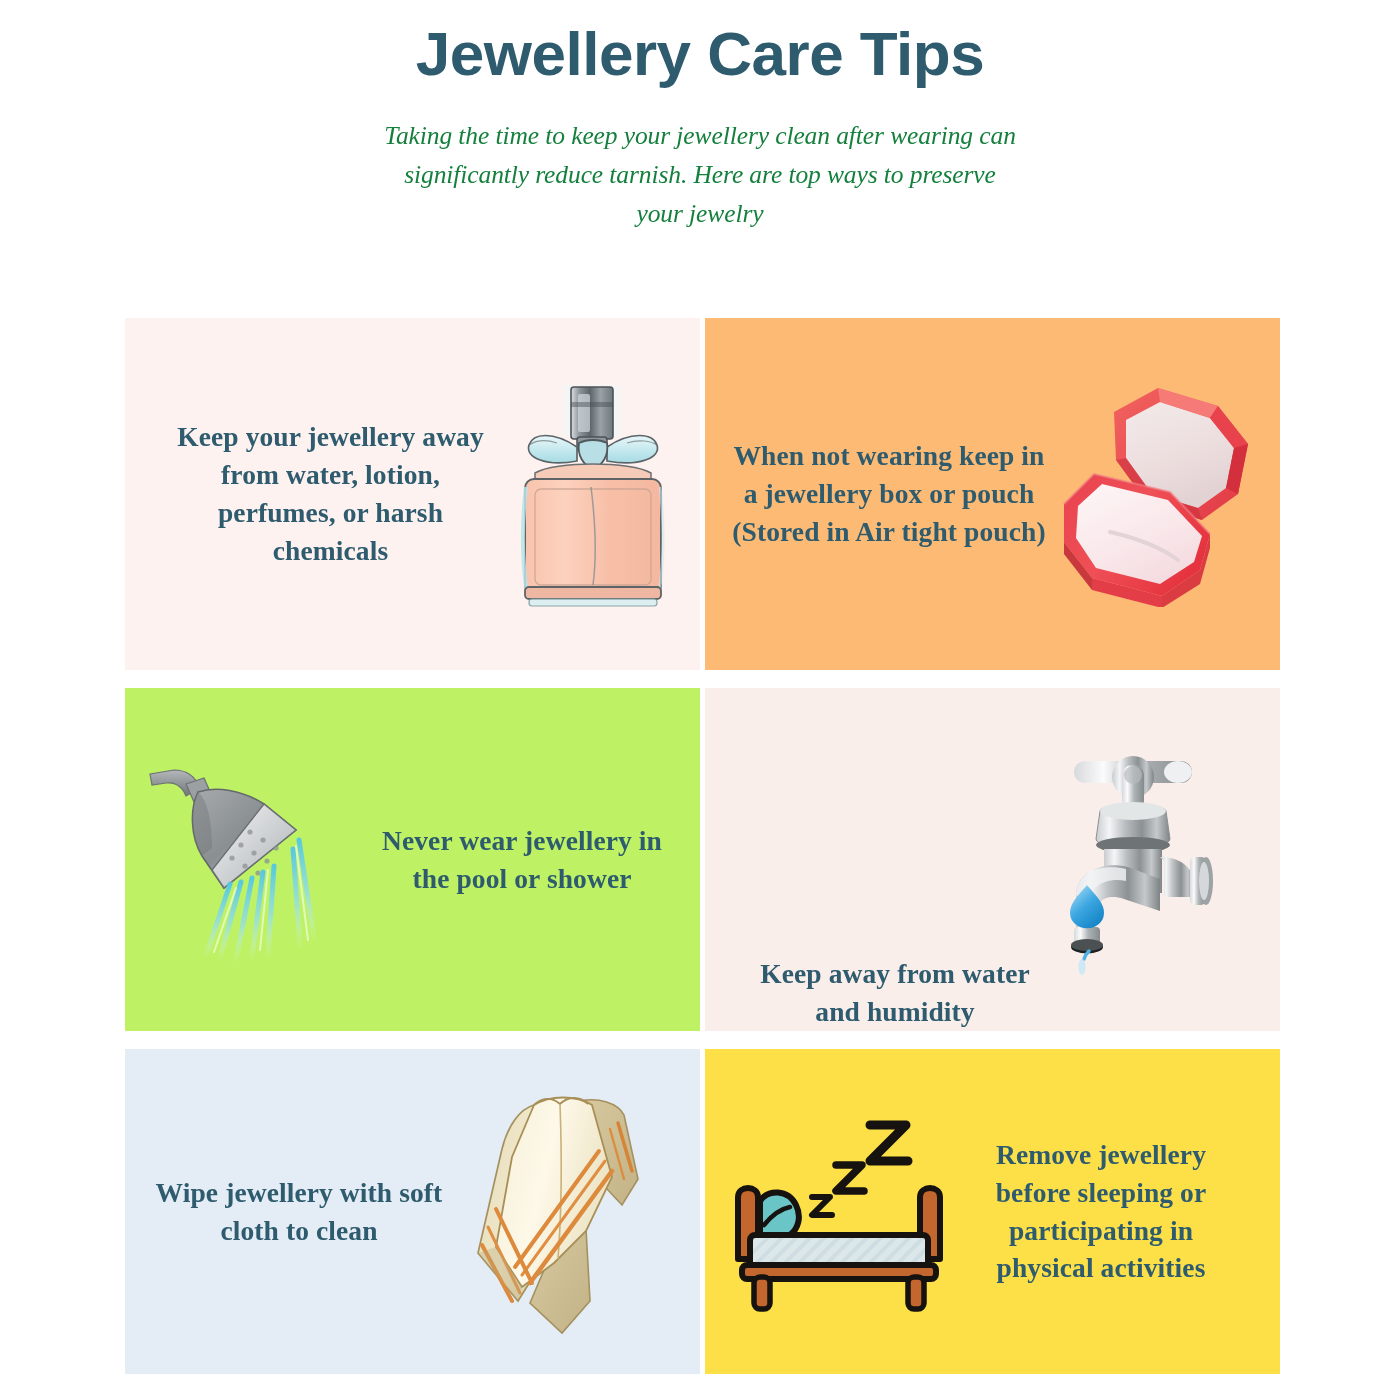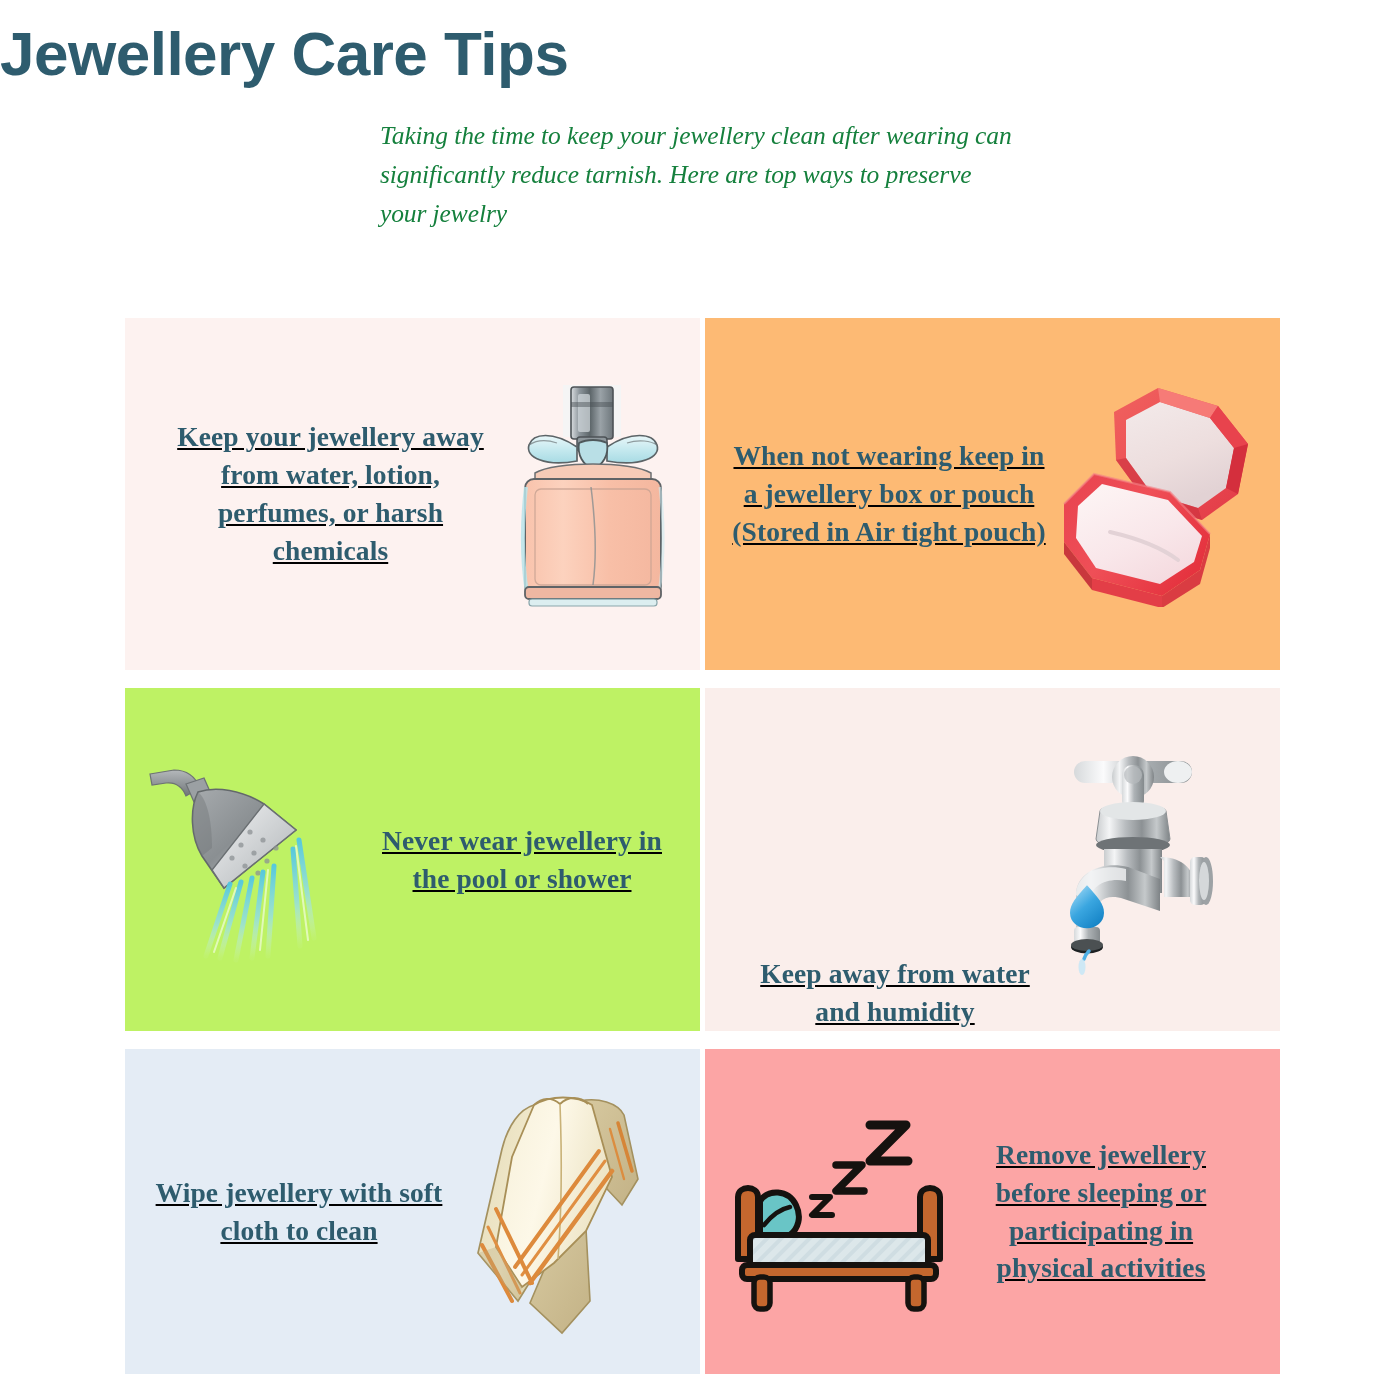--- a/index.html
+++ b/index.html
@@ -15,21 +15,21 @@
   .page {
     position: relative;
     width: 1400px;
     height: 1400px;
     background: #ffffff;
   }
 
   
   .header {
     padding-top: 18px;
-    text-align: left;
+    text-align: center;
   }
 
   .page-title {
     font-family: "Liberation Sans", sans-serif;
     font-size: 62px;
     font-weight: bold;
     color: #2e5c6e;
     letter-spacing: -0.5px;
     line-height: 1.15;
   }
@@ -50,21 +50,20 @@
     position: absolute;
     left: 125px;
     top: 318px;
     width: 1150px;
     height: 1038px;
     display: grid;
     grid-template-columns: 575px 575px;
     grid-template-rows: 352px 343px 325px;
     column-gap: 5px;
     row-gap: 18px;
-    text-decoration: underline;
   }
 
   .card {
     position: relative;
     display: flex;
     align-items: center;
     overflow: hidden;
   }
 
   .card.text-left  { flex-direction: row; }
@@ -417,21 +416,21 @@
             <path d="M146 36 L160 84" stroke="#d68537" stroke-width="3.5"></path>
             <path d="M138 42 L152 92" stroke="#dc8d3f" stroke-width="2.4"></path>
           </g>
 
           <path d="M24 160 L50 200 L46 214 L6 166 Z" fill="#b9a87c" opacity="0.35"></path>
         </svg>
         </span>
       </div>
     </div>
 
-    <div class="card c6 text-right" style="background:#fca5a5;align-items:center;">
+    <div class="card c6 text-right" style="background:#fde047;align-items:center;">
       <div class="card-text">Remove jewellery before sleeping or participating in physical activities</div>
       <div class="card-art">
         <span>
         <svg width="230" height="205" viewBox="0 0 230 205">
           <defs>
             <pattern id="bdStripe" width="10" height="10" patternUnits="userSpaceOnUse" patternTransform="rotate(45)">
               <rect width="10" height="10" fill="#dce7ea"></rect>
               <rect width="4" height="10" fill="#cfdde2"></rect>
             </pattern>
           </defs>

